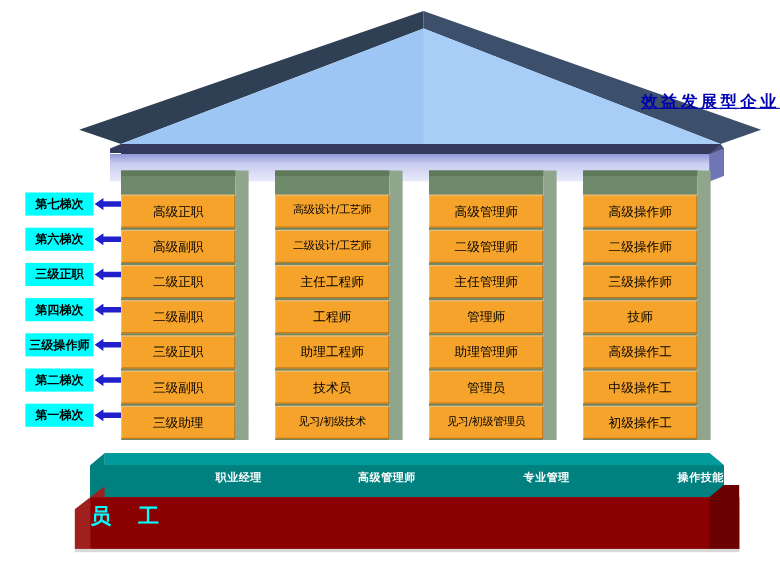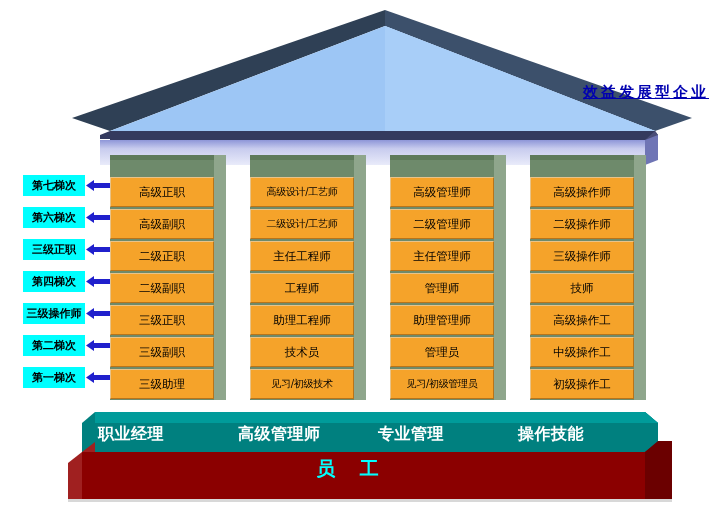--- a/index.html
+++ b/index.html
@@ -103,29 +103,28 @@
   
   .plat-svg{position:absolute;left:0;top:396px;width:709px;height:125px;}
   .plat-labels{
     position:absolute;left:98px;top:420px;width:560px;
     height:28px;
     display:flex;
     align-items:center;
   }
   .plat-label{
     color:#FFFFFF;
-    font-size:16px;
-    font-weight:bold;
-    text-align:left;
+    font-size:10px;
+    font-weight:bold;
+    text-align:right;
     white-space:nowrap;
     letter-spacing:0.5px;
   }
   .base-label{
     position:absolute;left:82px;top:456px;width:540px;
-    text-align:center;
     color:#00FFFF;
     font-size:19px;
     font-weight:bold;
     letter-spacing:9px;
     white-space:nowrap;
   }
 </style>
 </head>
 <body>
 

